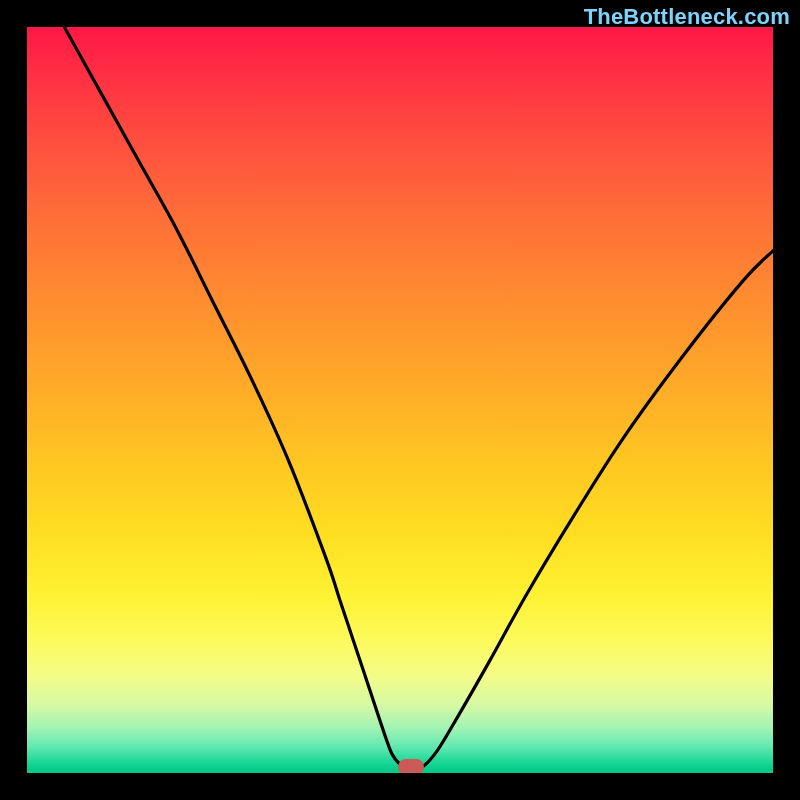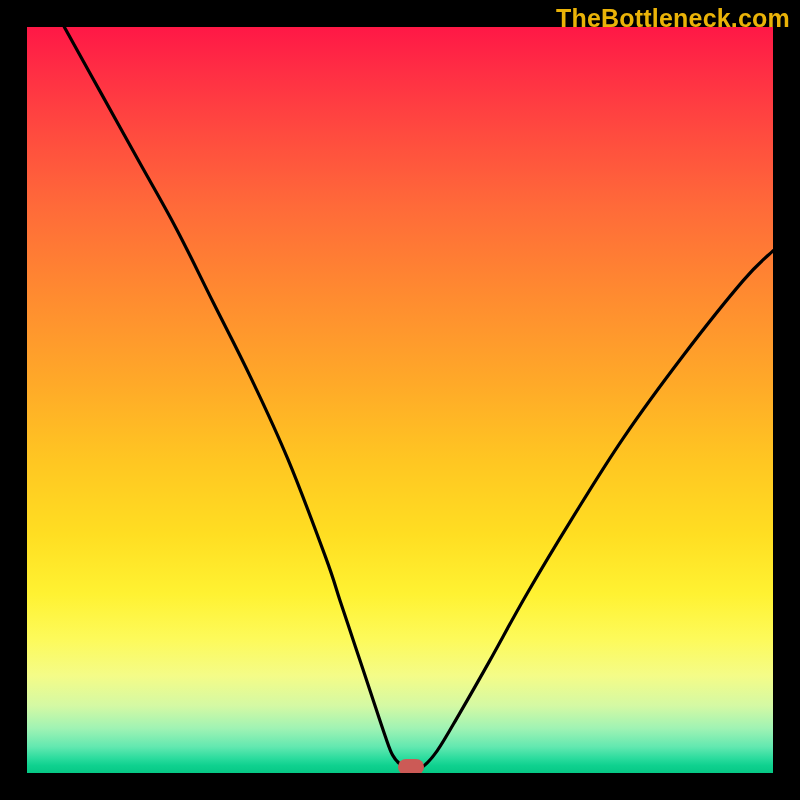--- a/index.html
+++ b/index.html
@@ -46,22 +46,22 @@
       #62e8b0 96.5%,
       #2cdc9e 98%,
       #0fd18f 99%,
       #06c885 100%
     );
   }
   .watermark {
     position: absolute;
     top: 4px;
     right: 10px;
-    color: #eab308;
-    font-size: 25px;
+    color: #7dd3fc;
+    font-size: 22px;
     font-weight: 600;
     letter-spacing: 0.2px;
     user-select: none;
   }
   .curve {
     position: absolute;
     inset: 0;
   }
   .marker {
     position: absolute;

